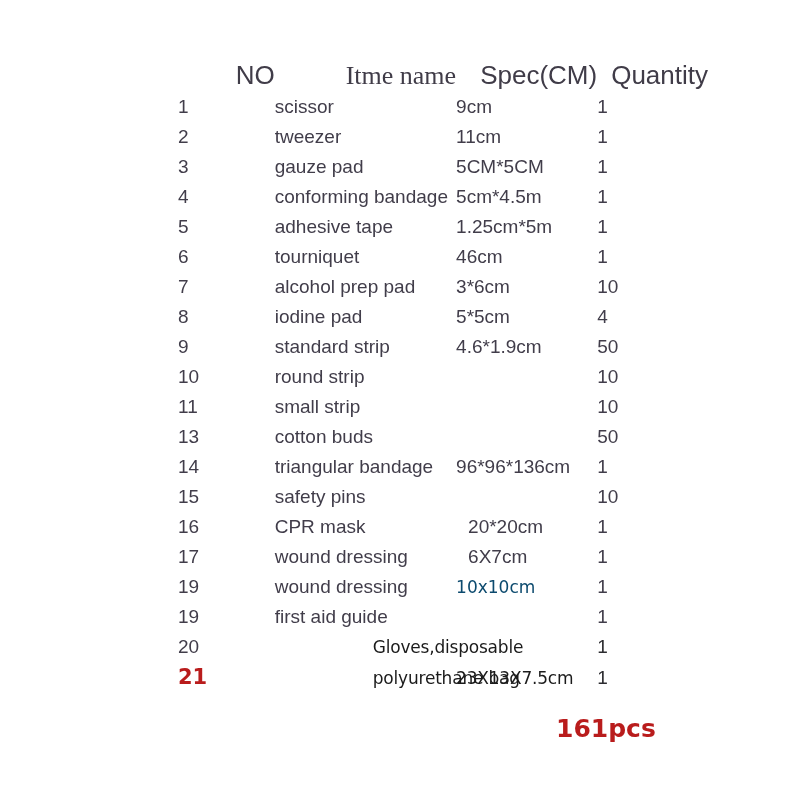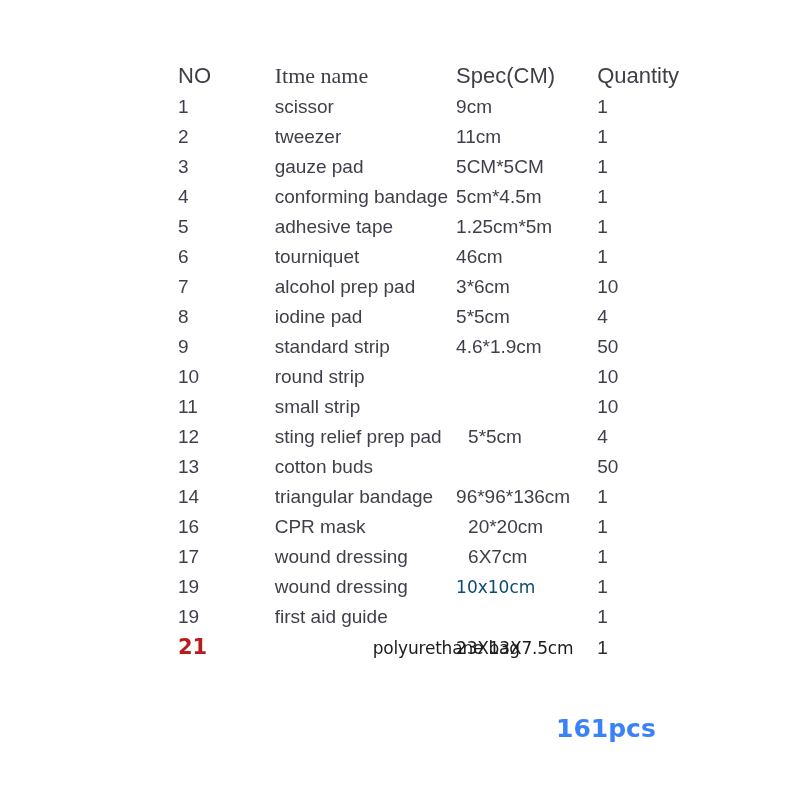--- a/index.html
+++ b/index.html
@@ -47,24 +47,25 @@
   }
 
   
   .col-no    { width: 96px; }
   .col-name  { width: 180px; }
   .col-spec  { width: 140px; }
   .col-qty   { width: 110px; }
 
   
   .hdr-row td {
-    font-size: 22px;
+    font-size: 26px;
     line-height: 31px;
     color: #403c48;
     padding-bottom: 1px;
+    text-align: right;
   }
   .hdr-no   { padding-left: 2px; }
   .hdr-name { padding-left: 93px; font-family: Liberation Serif, serif; }
   .hdr-spec { padding-left: 0px; }
   .hdr-qty  { padding-left: 0px; }
 
   
   .body-row td {
     font-size: 19px;
     line-height: 30px;
@@ -108,21 +109,21 @@
   .spec-indent-a .cell-spec { padding-left: 12px; }
   .spec-tight   .cell-spec { padding-left: 0px; font-size: 18px; }
 
   .total-line {
     position: absolute;
     left: 556px;
     top: 714px;
     font-family: "DejaVu Sans", sans-serif;
     font-size: 25px;
     font-weight: bold;
-    color: #3b82f6;
+    color: #b91c1c;
     letter-spacing: 0px;
     white-space: nowrap;
   }
 </style>
 </head>
 <body>
 
 <div class="sheet">
 
   <table class="packing-table">
@@ -211,41 +212,41 @@
         <td class="cell-qty">10</td>
       </tr>
 
       <tr class="body-row">
         <td class="cell-no">11</td>
         <td class="cell-name">small strip</td>
         <td class="cell-spec"></td>
         <td class="cell-qty">10</td>
       </tr>
 
-      <tr class="body-row spec-indent-a">
-        <td class="cell-no">12</td>
-        <td class="cell-name">sting relief prep pad</td>
-        <td class="cell-spec">5*5cm</td>
-        <td class="cell-qty">4</td>
-      </tr>
 
       <tr class="body-row">
         <td class="cell-no">13</td>
         <td class="cell-name">cotton buds</td>
         <td class="cell-spec"></td>
         <td class="cell-qty">50</td>
       </tr>
 
       <tr class="body-row">
         <td class="cell-no">14</td>
         <td class="cell-name">triangular bandage</td>
         <td class="cell-spec">96*96*136cm</td>
         <td class="cell-qty">1</td>
       </tr>
 
+      <tr class="body-row">
+        <td class="cell-no">15</td>
+        <td class="cell-name">safety pins</td>
+        <td class="cell-spec"></td>
+        <td class="cell-qty">10</td>
+      </tr>
 
       <tr class="body-row spec-indent-a">
         <td class="cell-no">16</td>
         <td class="cell-name">CPR mask</td>
         <td class="cell-spec">20*20cm</td>
         <td class="cell-qty">1</td>
       </tr>
 
       <tr class="body-row spec-indent-a">
         <td class="cell-no">17</td>
@@ -261,20 +262,26 @@
         <td class="cell-qty">1</td>
       </tr>
 
       <tr class="body-row">
         <td class="cell-no">19</td>
         <td class="cell-name">first aid guide</td>
         <td class="cell-spec"></td>
         <td class="cell-qty">1</td>
       </tr>
 
+      <tr class="body-row alt-font">
+        <td class="cell-no">20</td>
+        <td class="cell-name">Gloves,disposable</td>
+        <td class="cell-spec"></td>
+        <td class="cell-qty">1</td>
+      </tr>
 
       <tr class="body-row alt-font row-21">
         <td class="cell-no">21</td>
         <td class="cell-name">polyurethane bag</td>
         <td class="cell-spec">23X13X7.5cm</td>
         <td class="cell-qty">1</td>
       </tr>
 
     </tbody>
   </table>

